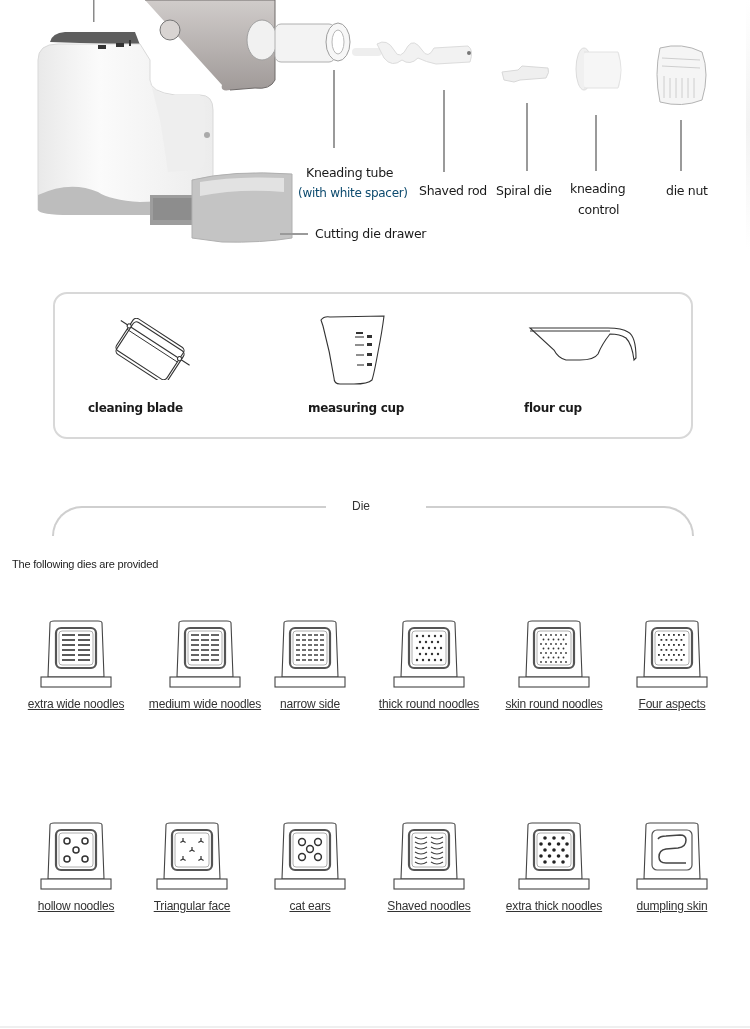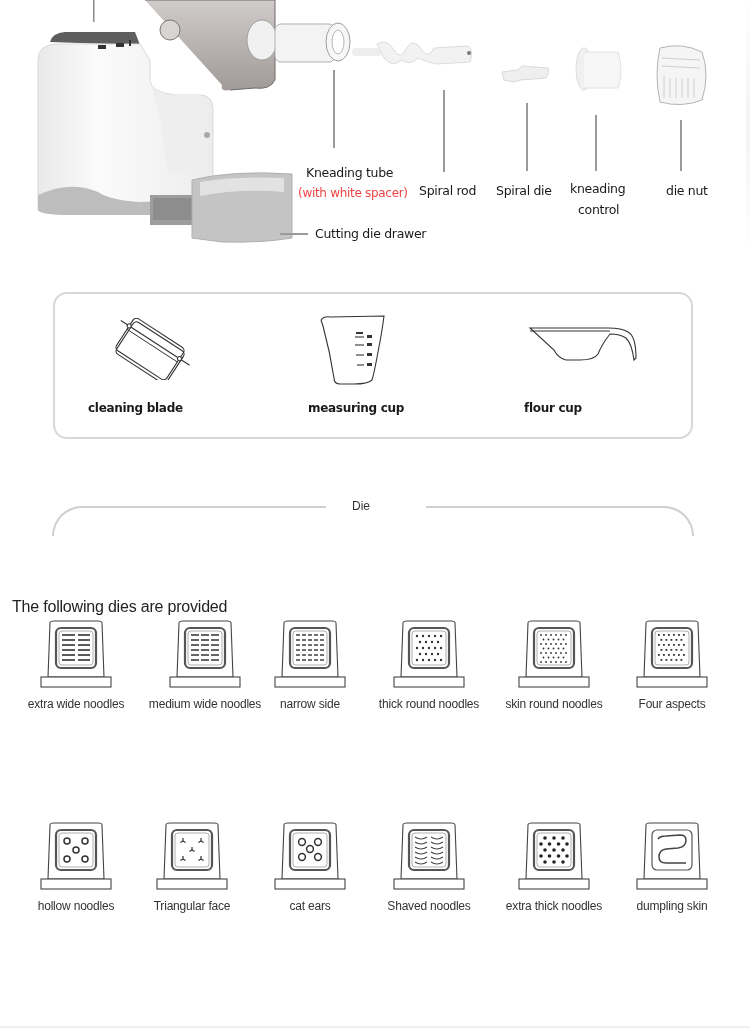--- a/index.html
+++ b/index.html
@@ -2,39 +2,39 @@
 <html><head>
 <meta charset="utf-8">
 <style>
   * { box-sizing: border-box; margin: 0; padding: 0; }
   html, body { width: 750px; height: 1029px; background: #ffffff; overflow: hidden; }
   body { position: relative; font-family: "Liberation Sans", sans-serif; color: #222; }
   .abs { position: absolute; }
 
   
   .bold-label { font-family: "DejaVu Sans", sans-serif; font-weight: normal; font-size: 12.5px; color: #1a1a1a; letter-spacing: -0.3px; white-space: nowrap; }
-  .thin-label { font-family: "DejaVu Sans", sans-serif; font-size: 12px; color: #ef4444; letter-spacing: -0.3px; white-space: nowrap; }
+  .thin-label { font-family: "DejaVu Sans", sans-serif; font-size: 12px; color: #0c4a6e; letter-spacing: -0.3px; white-space: nowrap; }
   .vline { position: absolute; width: 1.5px; background: #9a9a9a; }
   .hline { position: absolute; height: 1.5px; background: #9a9a9a; }
 
   
   .acc-box { left: 53px; top: 292px; width: 640px; height: 147px; border: 2px solid #d8d8d8; border-radius: 14px; background: #fff; }
   .acc-label { font-family: "DejaVu Sans", sans-serif; font-weight: bold; font-size: 12px; color: #1a1a1a; letter-spacing: -0.3px; white-space: nowrap; text-align: left; }
 
   
   .die-arc { position: absolute; border-top: 2px solid #cfcfcf; height: 30px; }
   .die-arc.left { left: 52px; top: 506px; width: 274px; border-left: 2px solid #cfcfcf; border-top-left-radius: 36px; }
   .die-arc.right { left: 426px; top: 506px; width: 268px; border-right: 2px solid #cfcfcf; border-top-right-radius: 36px; }
   .die-title { left: 352px; top: 499px; width: 40px; text-align: left; font-size: 12px; color: #333; }
-  .intro { left: 12px; top: 558px; font-size: 16px; color: #222; letter-spacing: -0.2px; margin-top: 40px; }
+  .intro { left: 12px; top: 558px; font-size: 11px; color: #222; letter-spacing: -0.2px; }
 
   
   .die-item { position: absolute; width: 130px; text-align: center; }
   .die-item svg { display: block; margin: 0 auto; }
-  .die-name { font-size: 12px; color: #333; margin-top: 8px; white-space: nowrap; letter-spacing: -0.2px; }
+  .die-name { font-size: 12px; color: #333; margin-top: 8px; white-space: nowrap; letter-spacing: -0.2px; text-decoration: underline; }
 
   .bottom-rule { left: 0; top: 1026px; width: 750px; height: 2px; background: #efefef; }
   .edge-mark { right: 0; top: 0; width: 4px; height: 250px; background: linear-gradient(#fff, #f3f3f3, #fff); }
 </style>
 </head>
 <body>
 
 <div>
 
   <svg class="abs" style="left:0;top:0" width="360" height="250">
@@ -86,21 +86,21 @@
 
   <div class="hline" style="left:280px;top:233px;width:28px"></div>
   <div class="abs bold-label" style="left:315px;top:226px">Cutting die drawer</div>
 
   <svg class="abs" style="left:352px;top:36px" width="122" height="40">
     <rect x="0" y="12" width="30" height="8" rx="4" fill="#eeeeee"></rect>
     <path d="M25 8 Q35 2 42 14 Q48 26 56 10 Q62 2 70 14 Q76 24 82 12 L116 10 Q122 14 118 26 L84 28 Q74 26 66 22 Q58 30 50 24 Q40 32 32 22 Z" fill="#f2f2f2" stroke="#dcdcdc"></path>
     <circle cx="117" cy="17" r="2" fill="#777"></circle>
   </svg>
   <div class="vline" style="left:443px;top:90px;height:82px"></div>
-  <div class="abs bold-label" style="left:419px;top:183px">Spiral rod</div>
+  <div class="abs bold-label" style="left:419px;top:183px">Shaved rod</div>
 
   <svg class="abs" style="left:500px;top:64px" width="52" height="22">
     <path d="M2 8 L18 6 L22 2 L48 4 Q50 8 46 14 L20 16 L14 18 L4 16 Z" fill="#efefef" stroke="#d8d8d8"></path>
   </svg>
   <div class="vline" style="left:526px;top:103px;height:68px"></div>
   <div class="abs bold-label" style="left:496px;top:183px">Spiral die</div>
 
   <svg class="abs" style="left:574px;top:46px" width="52" height="48">
     <ellipse cx="10" cy="23" rx="8" ry="21" fill="#f0f0f0" stroke="#dcdcdc"></ellipse>
     <rect x="10" y="6" width="36" height="36" rx="4" fill="#f6f6f6"></rect>

